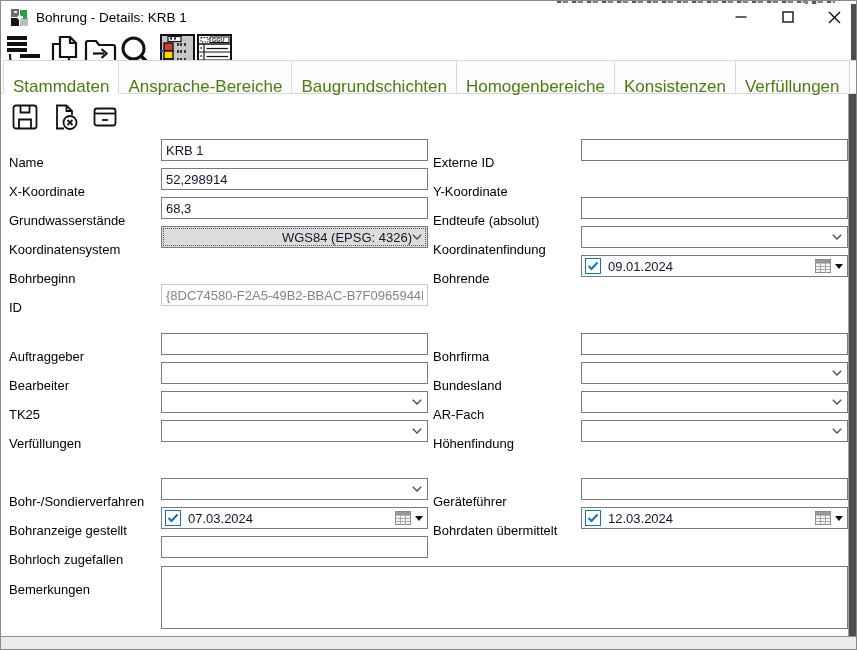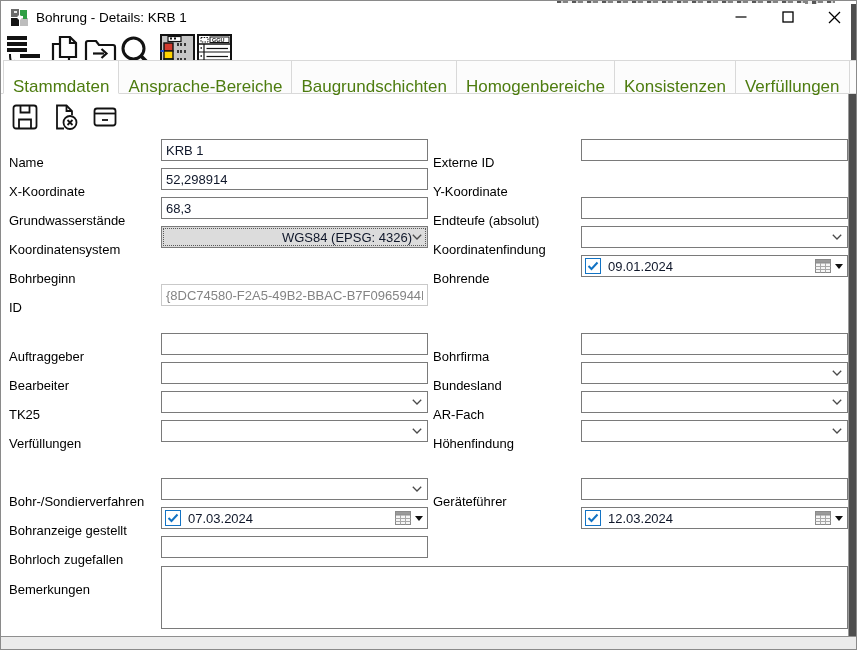--- a/index.html
+++ b/index.html
@@ -361,20 +361,21 @@
           </svg>
       </span>
       <span class="datetext">07.03.2024</span>
       <span class="dateright">
         <svg width="16" height="14">
             <use href="#sym-cal"></use>
           </svg>
         <span class="drop-tri"></span>
       </span>
     </div>
+    <span class="lbl r">Bohrdaten übermittelt</span>
     <div class="fld r datefld">
       <span class="cbx">
         <svg width="12" height="10">
             <use href="#sym-check"></use>
           </svg>
       </span>
       <span class="datetext">12.03.2024</span>
       <span class="dateright">
         <svg width="16" height="14">
             <use href="#sym-cal"></use>

